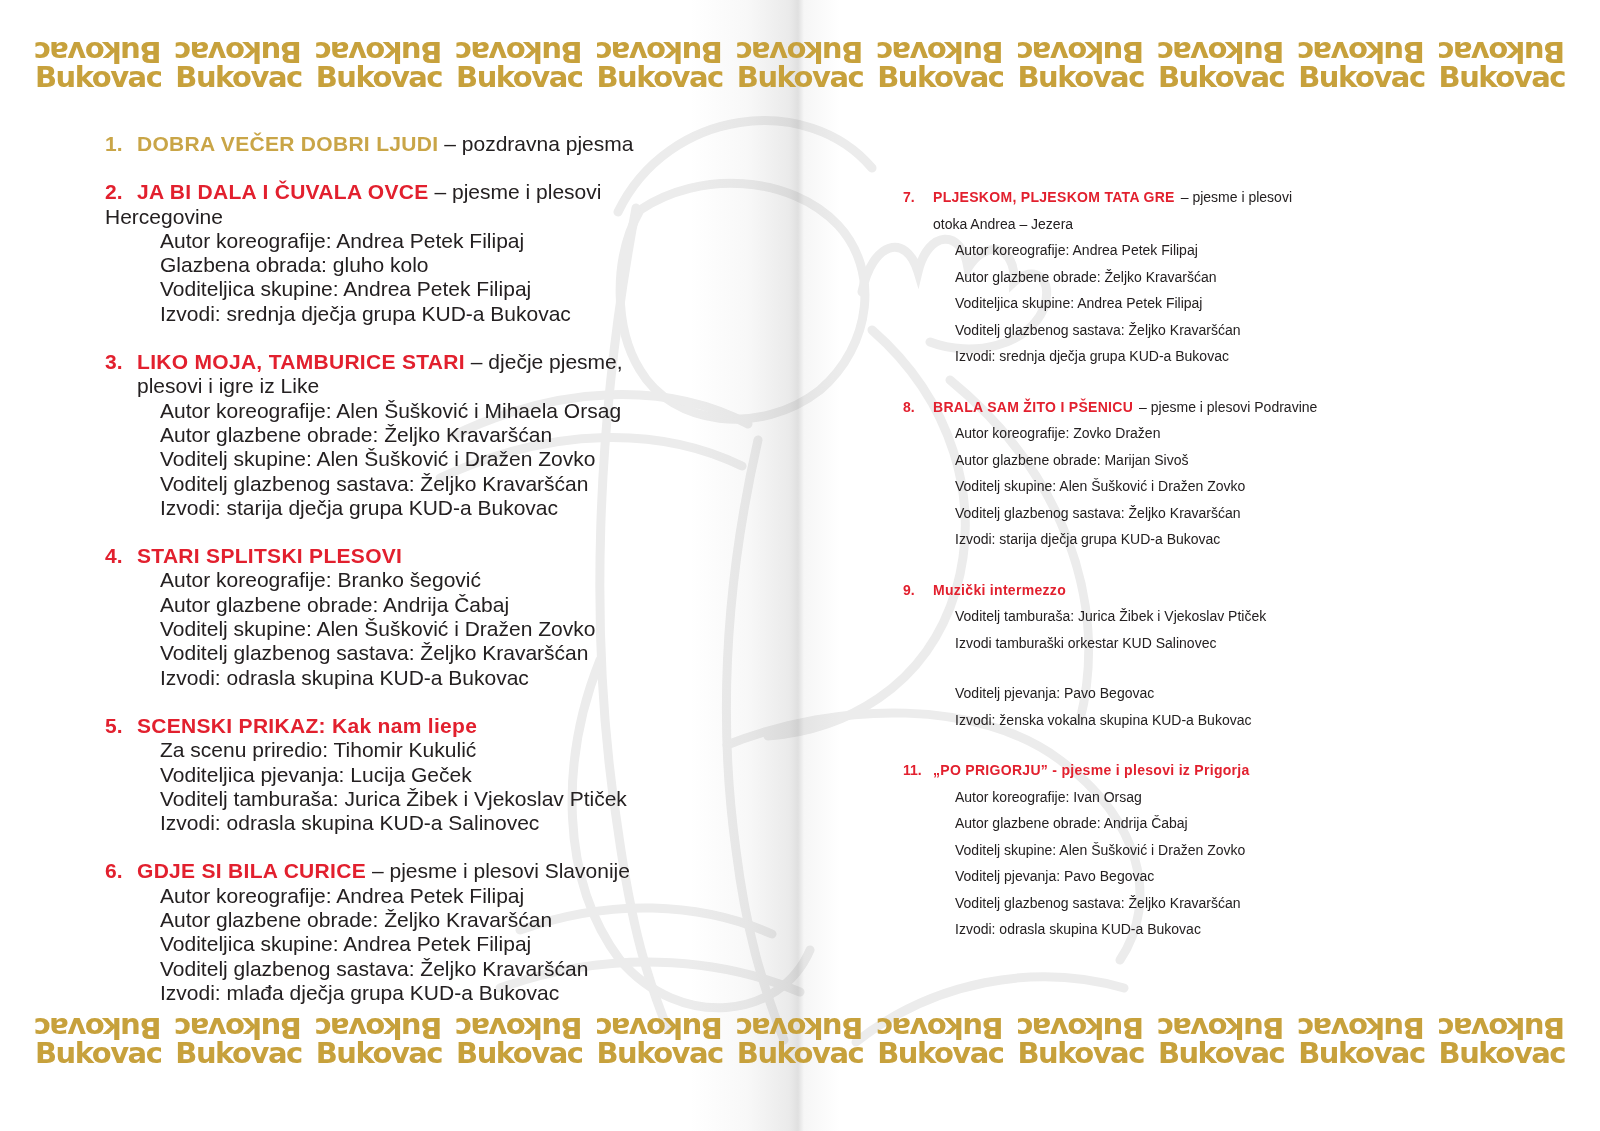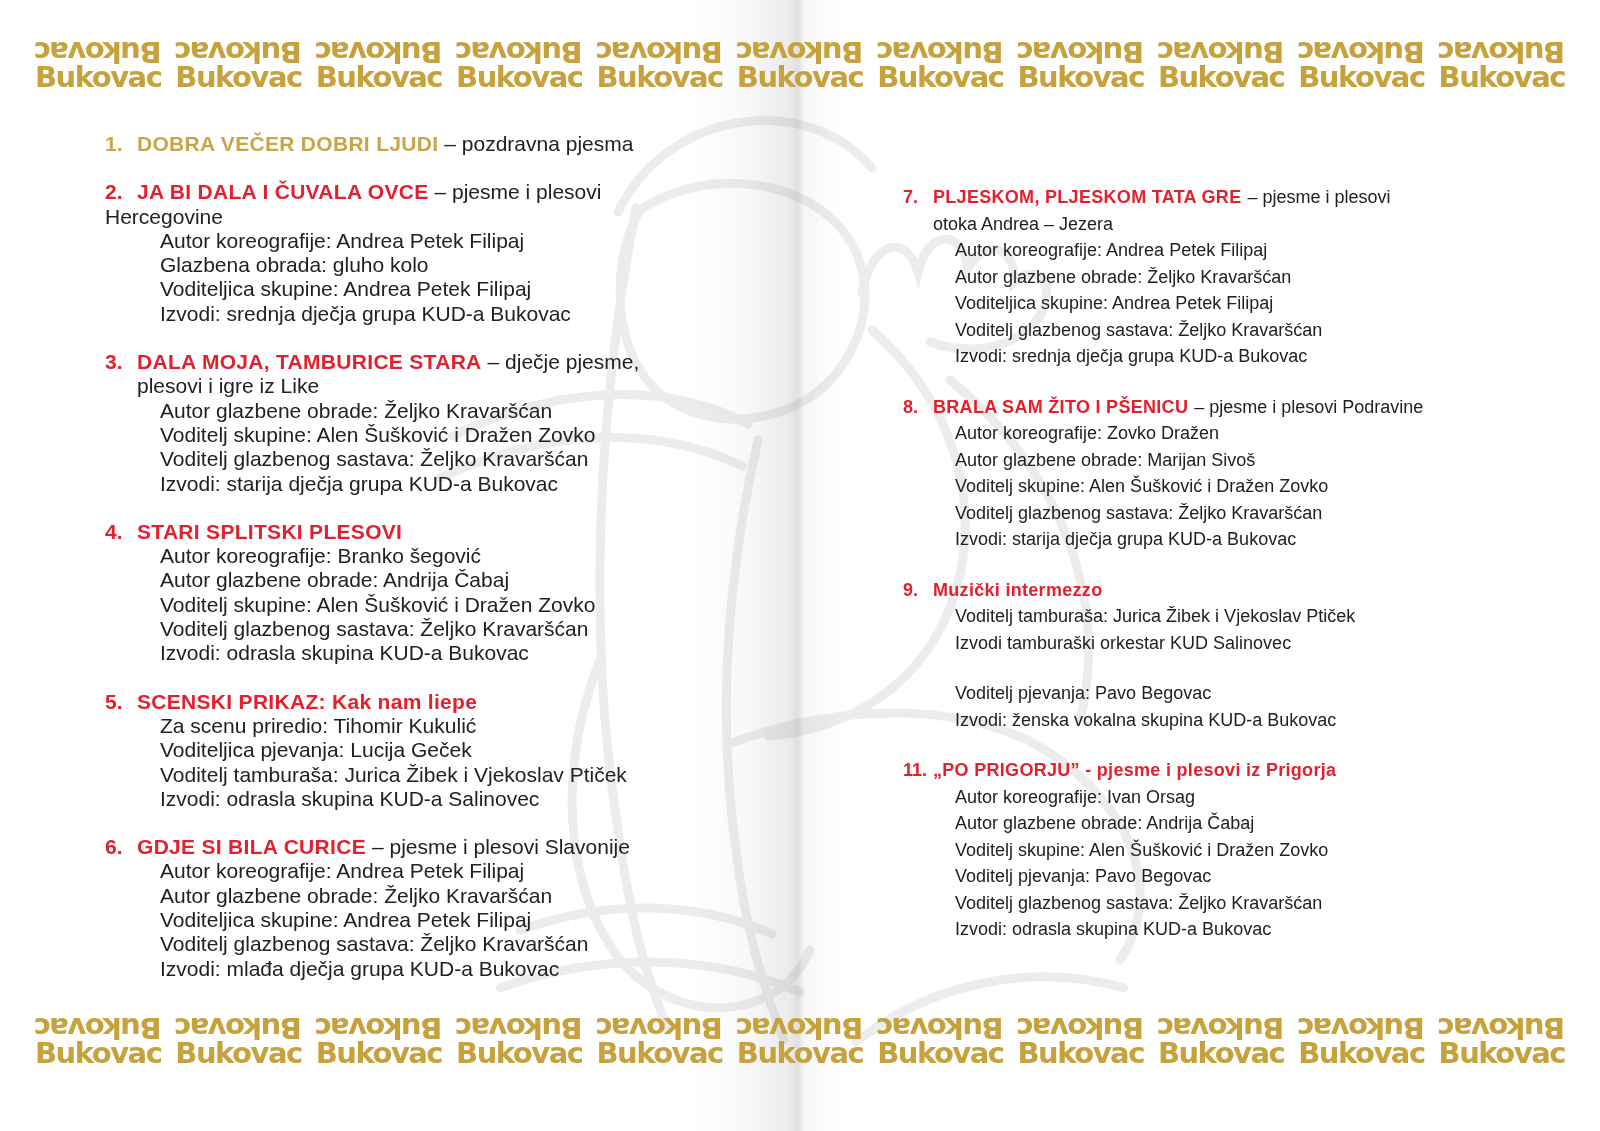--- a/index.html
+++ b/index.html
@@ -43,21 +43,21 @@
       rgba(120,120,120,0) 0%,
       rgba(120,120,120,0.05) 38%,
       rgba(110,110,110,0.14) 66%,
       rgba(100,100,100,0.20) 72%,
       rgba(130,130,130,0.07) 76%,
       rgba(140,140,140,0) 100%);
   }
   
   .col{position:absolute;z-index:4;}
   .col-left{left:105px;top:132px;width:585px;font-size:21px;line-height:24.3px;}
-  .col-right{left:903px;top:184px;width:620px;font-size:18px;line-height:26.5px;}
+  .col-right{left:903px;top:184px;width:620px;font-size:14px;line-height:26.5px;}
   .item{margin-bottom:24px;}
   .col-right .item{margin-bottom:24px;}
   .num{
     font-weight:bold;display:inline-block;min-width:32px;
   }
   .col-right .num{min-width:30px;}
   .title{font-weight:bold;letter-spacing:0.3px;}
   .accent-red{color:var(--red);}
   .accent-gold{color:var(--gold-title);}
   .suffix{color:var(--ink);font-weight:normal;margin-left:6px;letter-spacing:0;}
@@ -124,22 +124,23 @@
         <div class="title-line"><span class="num accent-gold">1.</span><span class="title accent-gold">DOBRA VEČER DOBRI LJUDI</span><span class="suffix">– pozdravna pjesma</span></div>
       </div>
       <div class="item">
         <div class="title-line"><span class="num accent-red">2.</span><span class="title accent-red">JA BI DALA I ČUVALA OVCE</span><span class="suffix">– pjesme i plesovi Hercegovine</span></div>
         <div class="detail">Autor koreografije: Andrea Petek Filipaj</div>
         <div class="detail">Glazbena obrada: gluho kolo</div>
         <div class="detail">Voditeljica skupine: Andrea Petek Filipaj</div>
         <div class="detail">Izvodi: srednja dječja grupa KUD-a Bukovac</div>
       </div>
       <div class="item">
-        <div class="title-line"><span class="num accent-red">3.</span><span class="title accent-red">DALA MOJA, TAMBURICE STARA</span><span class="suffix">– dječje pjesme,</span></div>
+        <div class="title-line"><span class="num accent-red">3.</span><span class="title accent-red">LIKO MOJA, TAMBURICE STARI</span><span class="suffix">– dječje pjesme,</span></div>
         <div class="wrap-line">plesovi i igre iz Like</div>
+        <div class="detail">Autor koreografije: Alen Šušković i Mihaela Orsag</div>
         <div class="detail">Autor glazbene obrade: Željko Kravaršćan</div>
         <div class="detail">Voditelj skupine: Alen Šušković i Dražen Zovko</div>
         <div class="detail">Voditelj glazbenog sastava: Željko Kravaršćan</div>
         <div class="detail">Izvodi: starija dječja grupa KUD-a Bukovac</div>
       </div>
       <div class="item">
         <div class="title-line"><span class="num accent-red">4.</span><span class="title accent-red">STARI SPLITSKI PLESOVI</span></div>
         <div class="detail">Autor koreografije: Branko šegović</div>
         <div class="detail">Autor glazbene obrade: Andrija Čabaj</div>
         <div class="detail">Voditelj skupine: Alen Šušković i Dražen Zovko</div>

